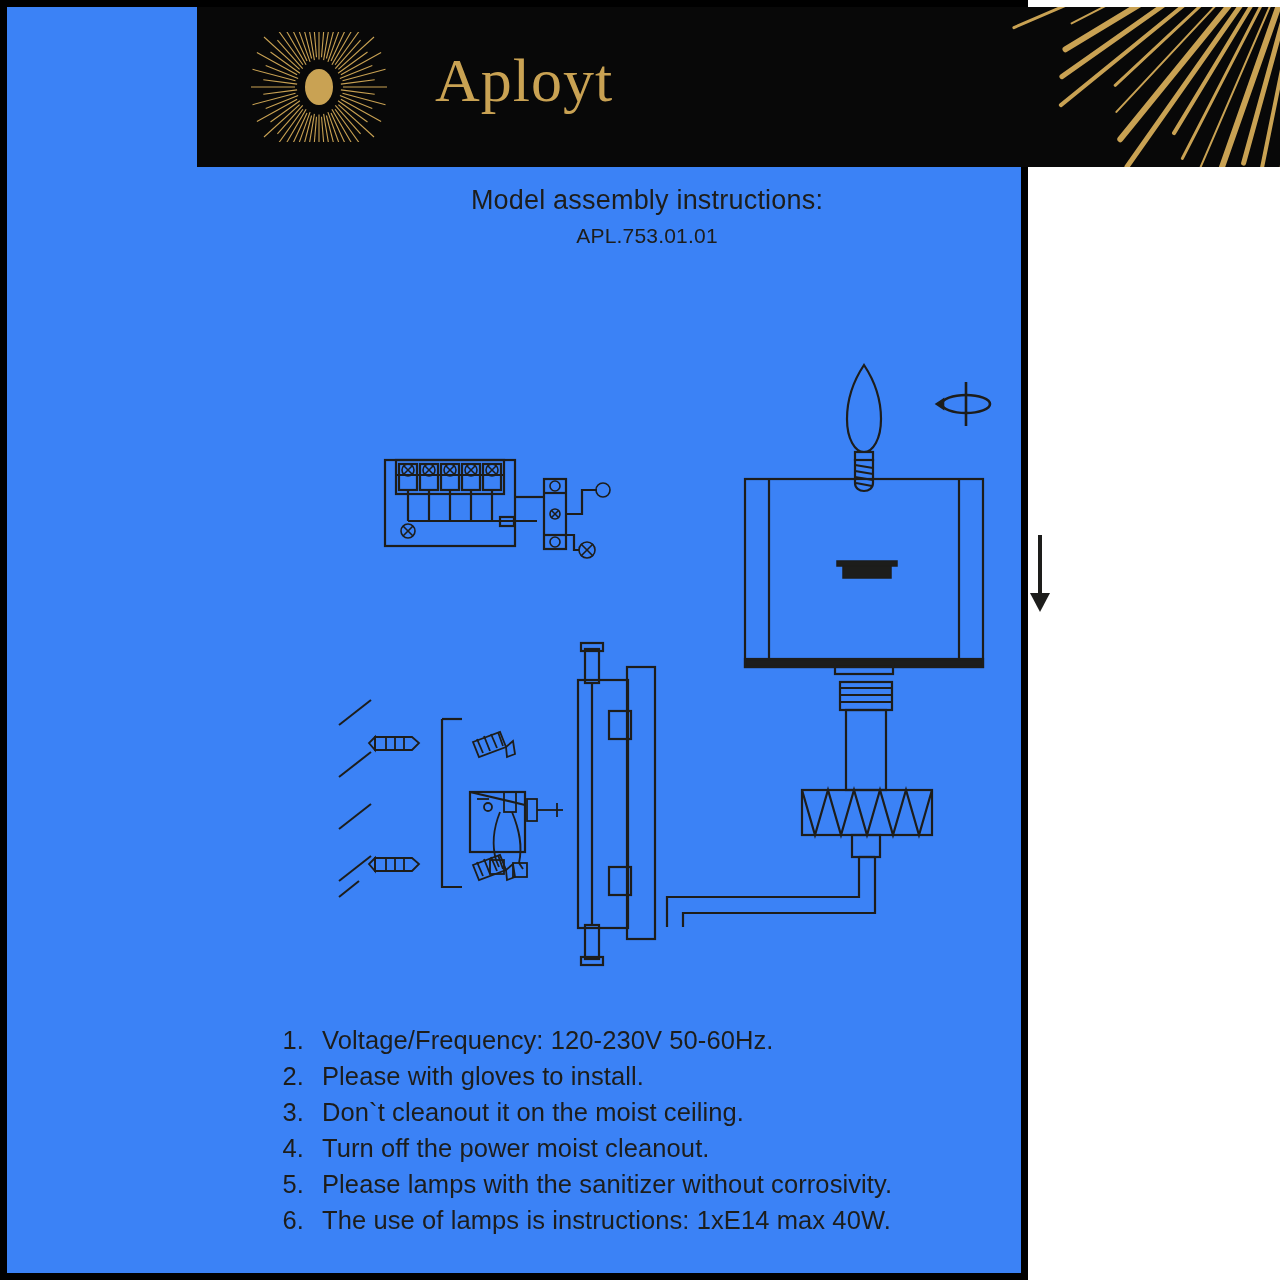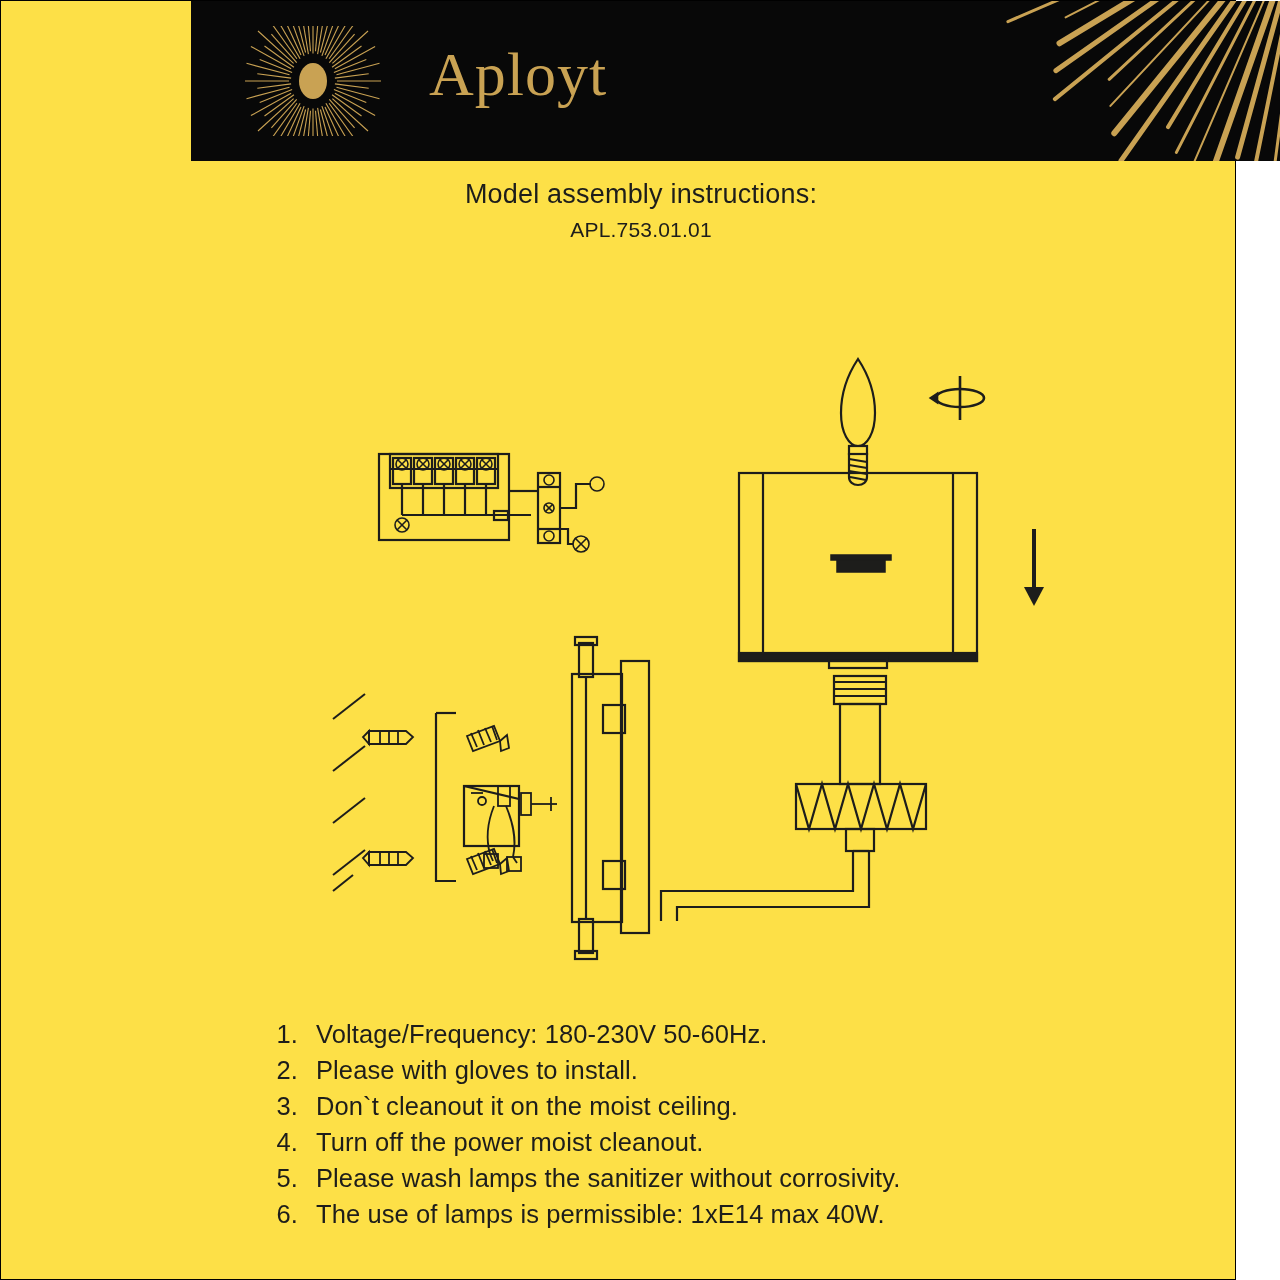--- a/index.html
+++ b/index.html
@@ -9,25 +9,25 @@
   }
   body {
     width: 1280px;
     height: 1280px;
     font-family: "Liberation Sans", sans-serif;
     color: #1a1a1a;
     overflow: hidden;
   }
   .page {
     position: relative;
-    width: 1236px;
+    width: 1028px;
     height: 1280px;
     box-sizing: border-box;
-    border: 1px solid #000000;
-    background: #fde047;
+    border: 7px solid #000000;
+    background: #3b82f6;
   }
 
   
   .banner {
     position: absolute;
     left: 190px;
     top: 0;
     width: 1090px;
     height: 160px;
     background: #080808;
@@ -432,37 +432,37 @@
           <line x1="332" y1="590" x2="352" y2="574"></line>
         </g>
 
       </g>
     </svg>
   </div>
 
   <div class="notes">
     <div class="note-row">
       <span class="note-num">1.</span>
-      <span class="note-text">Voltage/Frequency: 180-230V 50-60Hz.</span>
+      <span class="note-text">Voltage/Frequency: 120-230V 50-60Hz.</span>
     </div>
     <div class="note-row">
       <span class="note-num">2.</span>
       <span class="note-text">Please with gloves to install.</span>
     </div>
     <div class="note-row">
       <span class="note-num">3.</span>
       <span class="note-text">Don`t cleanout it on the moist ceiling.</span>
     </div>
     <div class="note-row">
       <span class="note-num">4.</span>
       <span class="note-text">Turn off the power moist cleanout.</span>
     </div>
     <div class="note-row">
       <span class="note-num">5.</span>
-      <span class="note-text">Please wash lamps the sanitizer without corrosivity.</span>
+      <span class="note-text">Please lamps with the sanitizer without corrosivity.</span>
     </div>
     <div class="note-row">
       <span class="note-num">6.</span>
-      <span class="note-text">The use of lamps is permissible: 1xE14 max 40W.</span>
+      <span class="note-text">The use of lamps is instructions: 1xE14 max 40W.</span>
     </div>
   </div>
 
 </div>
 
 </body></html>

